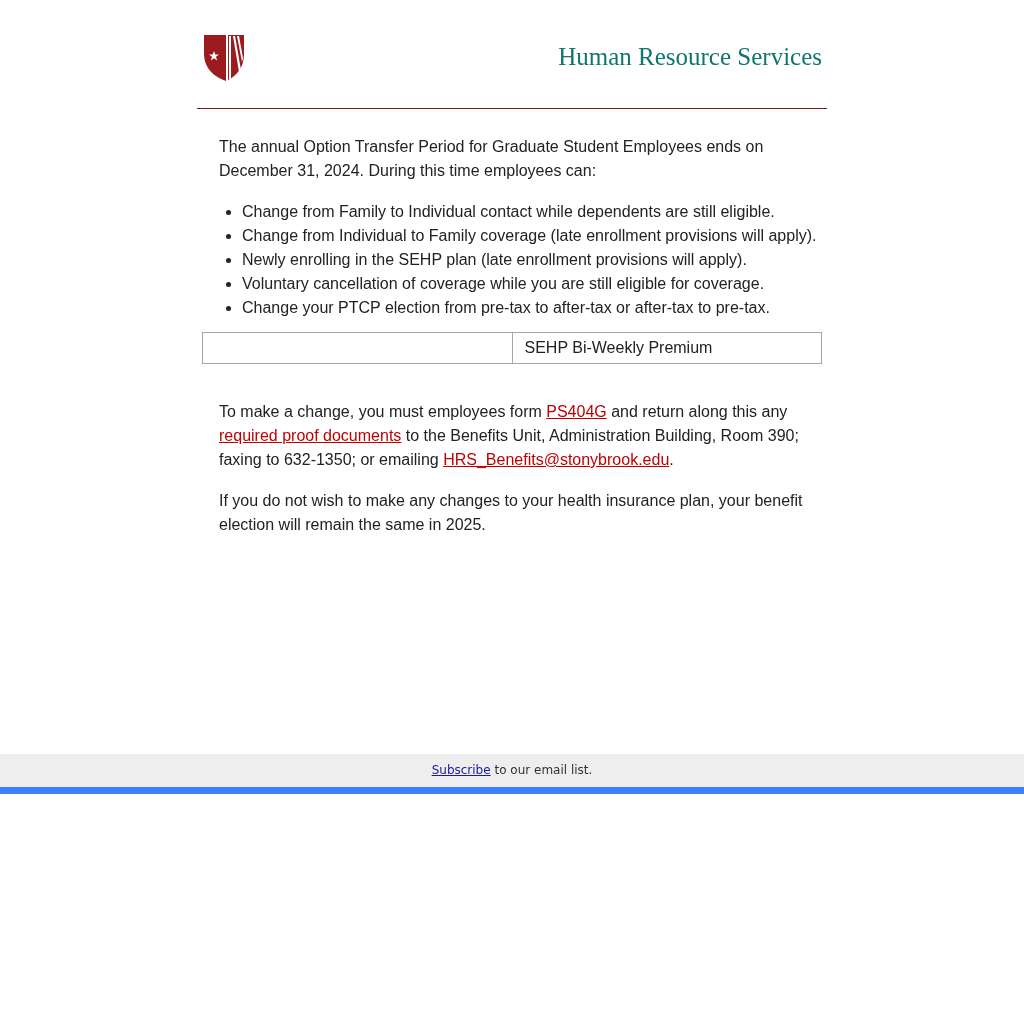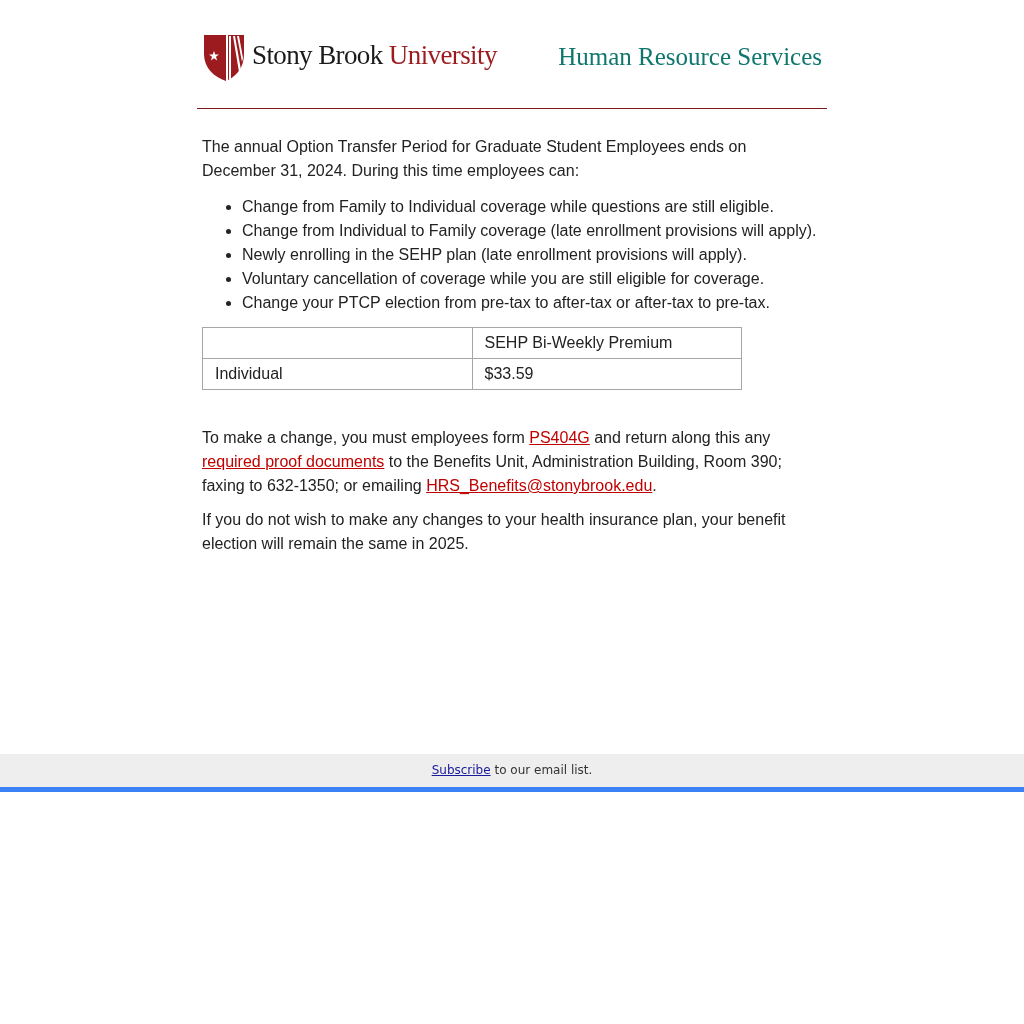--- a/index.html
+++ b/index.html
@@ -6,73 +6,68 @@
     body { width: 1024px; height: 1024px; position: relative; overflow: hidden; }
     .container { position: absolute; left: 197px; top: 0; width: 630px; }
     .header { position: relative; height: 108px; border-bottom: 1px solid #7a1a1a; }
     .logo { position: absolute; left: 5px; top: 32px; height: 50px; display: flex; align-items: center; }
     .shield { width: 44px; height: 50px; display: block; }
     .logo-text { margin-left: 6px; font-family: "Liberation Serif", "DejaVu Serif", serif; font-size: 27px; letter-spacing: -0.6px; white-space: nowrap; position: relative; top: -2px; }
     .logo-text .stony { color: #1a1a1a; }
     .logo-text .univ { color: #9b1b1f; }
     .hrs-title { position: absolute; right: 5px; top: 43px; font-family: "Liberation Serif", "DejaVu Serif", serif; font-size: 25px; color: #0f766e; white-space: nowrap; }
     .content { padding: 0 5px; font-family: "Liberation Sans", "DejaVu Sans", sans-serif; font-size: 16px; line-height: 24px; color: #222222; }
-    .content p { margin: 0; }
+    .content p { margin: 17px; }
     .intro { margin-top: 26px !important; }
     ul.options { margin: 12px 0 0 0; padding-left: 40px; }
     ul.options li { line-height: 24px; }
     .rates-title { margin-top: 36px !important; }
-    table.rates { margin-top: 12px; width: 540px; border-collapse: collapse; font-family: "Liberation Sans", "DejaVu Sans", sans-serif; font-size: 16px; color: #222222; }
+    table.rates { margin-top: 12px; width: 620px; border-collapse: collapse; font-family: "Liberation Sans", "DejaVu Sans", sans-serif; font-size: 16px; color: #222222; }
     table.rates td { border: 1px solid #a6a6a6; height: 30px; padding: 0 12px; vertical-align: middle; width: 50%; }
     .para { margin-top: 10px !important; }
     .first-para { margin-top: 36px !important; }
     a.link { color: #c00000; }
-    .footer { position: absolute; left: 0; top: 754px; width: 1024px; height: 33px; background: #eeeeee; border-bottom: 5px solid #3b82f6; text-align: center; font-family: "DejaVu Sans", sans-serif; font-size: 12px; line-height: 33px; color: #333333; }
+    .footer { position: absolute; left: 0; top: 754px; width: 1024px; height: 33px; background: #eeeeee; border-bottom: 7px solid #3b82f6; text-align: center; font-family: "DejaVu Sans", sans-serif; font-size: 12px; line-height: 33px; color: #333333; }
     .footer a { color: #1a1a9c; text-decoration: underline; }
   </style>
 </head>
 <body>
 
 <div class="container">
   <div class="header">
     <div class="logo">
       <svg class="shield" viewBox="0 0 44 50">
         <path d="M2 3 L24 3 L24 49 C12 45 2 36 2 22 Z" fill="#9b1b1f"></path>
         <path d="M26 3 L42 3 L42 22 C42 34 36 43 26 48 Z" fill="#9b1b1f"></path>
         <path d="M27 4 L29 4 L29 47 L27 47 Z" fill="#ffffff"></path>
         <path d="M31 4 L33 4 L39 38 L37 40 Z" fill="#ffffff"></path>
         <path d="M35 4 L37 4 L41 26 L40 30 Z" fill="#ffffff"></path>
         <polygon points="12,19 13.3,22.6 17,22.6 14,24.8 15.1,28.4 12,26.2 8.9,28.4 10,24.8 7,22.6 10.7,22.6" fill="#ffffff"></polygon>
       </svg>
-      <span class="logo-text"><span class="stony">Stony Brook </span><span class="univ">University</span></span>
     </div>
     <div class="hrs-title">Human Resource Services</div>
   </div>
 
   <div class="content">
     <p class="intro">The annual Option Transfer Period for Graduate Student Employees ends on December 31, 2024. During this time employees can:</p>
 
     <ul class="options">
-      <li>Change from Family to Individual coverage while questions are still eligible.</li>
+      <li>Change from Family to Individual contact while dependents are still eligible.</li>
       <li>Change from Individual to Family coverage (late enrollment provisions will apply).</li>
       <li>Newly enrolling in the SEHP plan (late enrollment provisions will apply).</li>
       <li>Voluntary cancellation of coverage while you are still eligible for coverage.</li>
       <li>Change your PTCP election from pre-tax to after-tax or after-tax to pre-tax.</li>
     </ul>
 
 
     <table class="rates">
       <tbody>
           <tr>
         <td></td>
         <td>SEHP Bi-Weekly Premium</td>
-      </tr>
-      <tr>
-        <td>Individual</td>
-        <td>$33.59</td>
       </tr>
     </tbody>
       </table>
 
     <p class="first-para"><span>To make a change, you must employees form </span><a class="link" href="#">PS404G</a><span> and return along this any </span><a class="link" href="#">required proof documents</a><span> to the Benefits Unit, Administration Building, Room 390; faxing to 632-1350; or emailing </span><a class="link" href="#">HRS_Benefits@stonybrook.edu</a><span>.</span></p>
 
     <p class="para">If you do not wish to make any changes to your health insurance plan, your benefit election will remain the same in 2025.</p>
 
   </div>
 </div>

